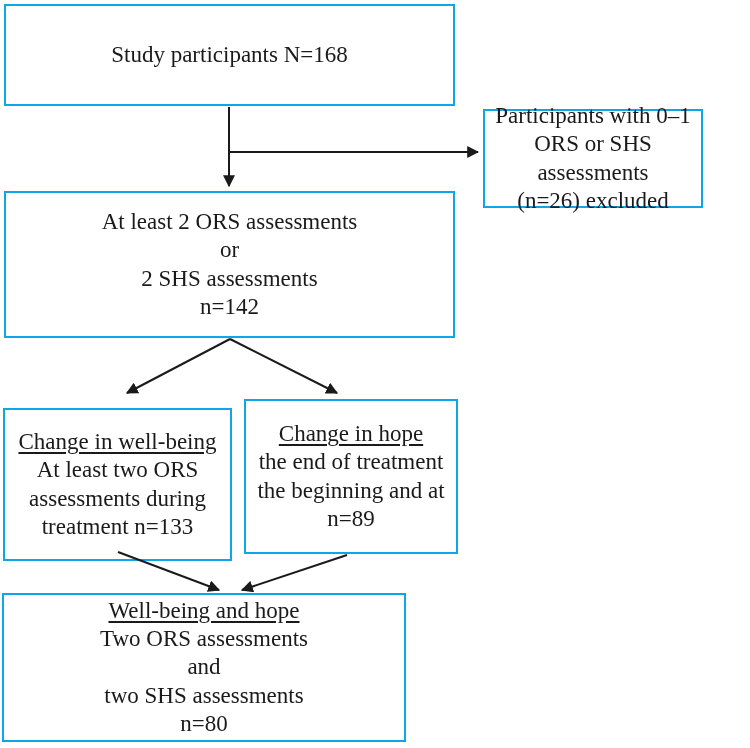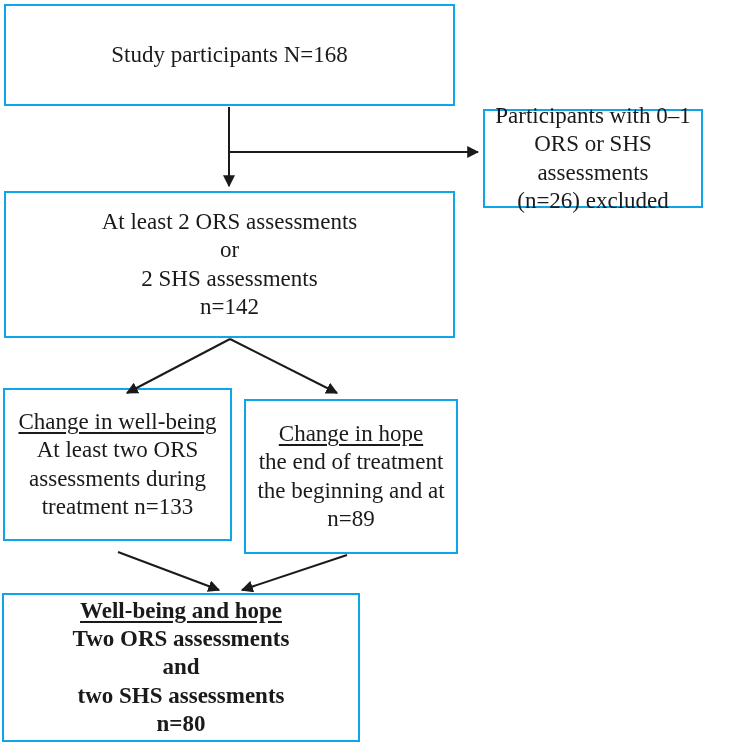--- a/index.html
+++ b/index.html
@@ -30,23 +30,23 @@
     box-sizing: border-box;
     padding: 2px 6px;
   }
   .box .heading {
     text-decoration: underline;
     text-underline-offset: 3px;
   }
   #box-study     { left: 4px;   top: 4px;   width: 451px; height: 102px; }
   #box-excluded  { left: 483px; top: 109px; width: 220px; height: 99px;  }
   #box-eligible  { left: 4px;   top: 191px; width: 451px; height: 147px; }
-  #box-wellbeing { left: 3px;   top: 388px; width: 229px; height: 153px; }
+  #box-wellbeing { left: 3px;   top: 408px; width: 229px; height: 153px; }
   #box-hope      { left: 244px; top: 399px; width: 214px; height: 155px; }
-  #box-both      { left: 2px;   top: 593px; width: 358px; height: 149px; font-weight: bold; }
+  #box-both      { left: 2px;   top: 593px; width: 404px; height: 149px; }
   #arrow-layer {
     position: absolute;
     left: 0; top: 0;
     width: 750px; height: 748px;
     pointer-events: none;
   }
   #arrow-layer line { stroke: #1a1a1a; stroke-width: 2; }
 </style>
 </head>
 <body>

